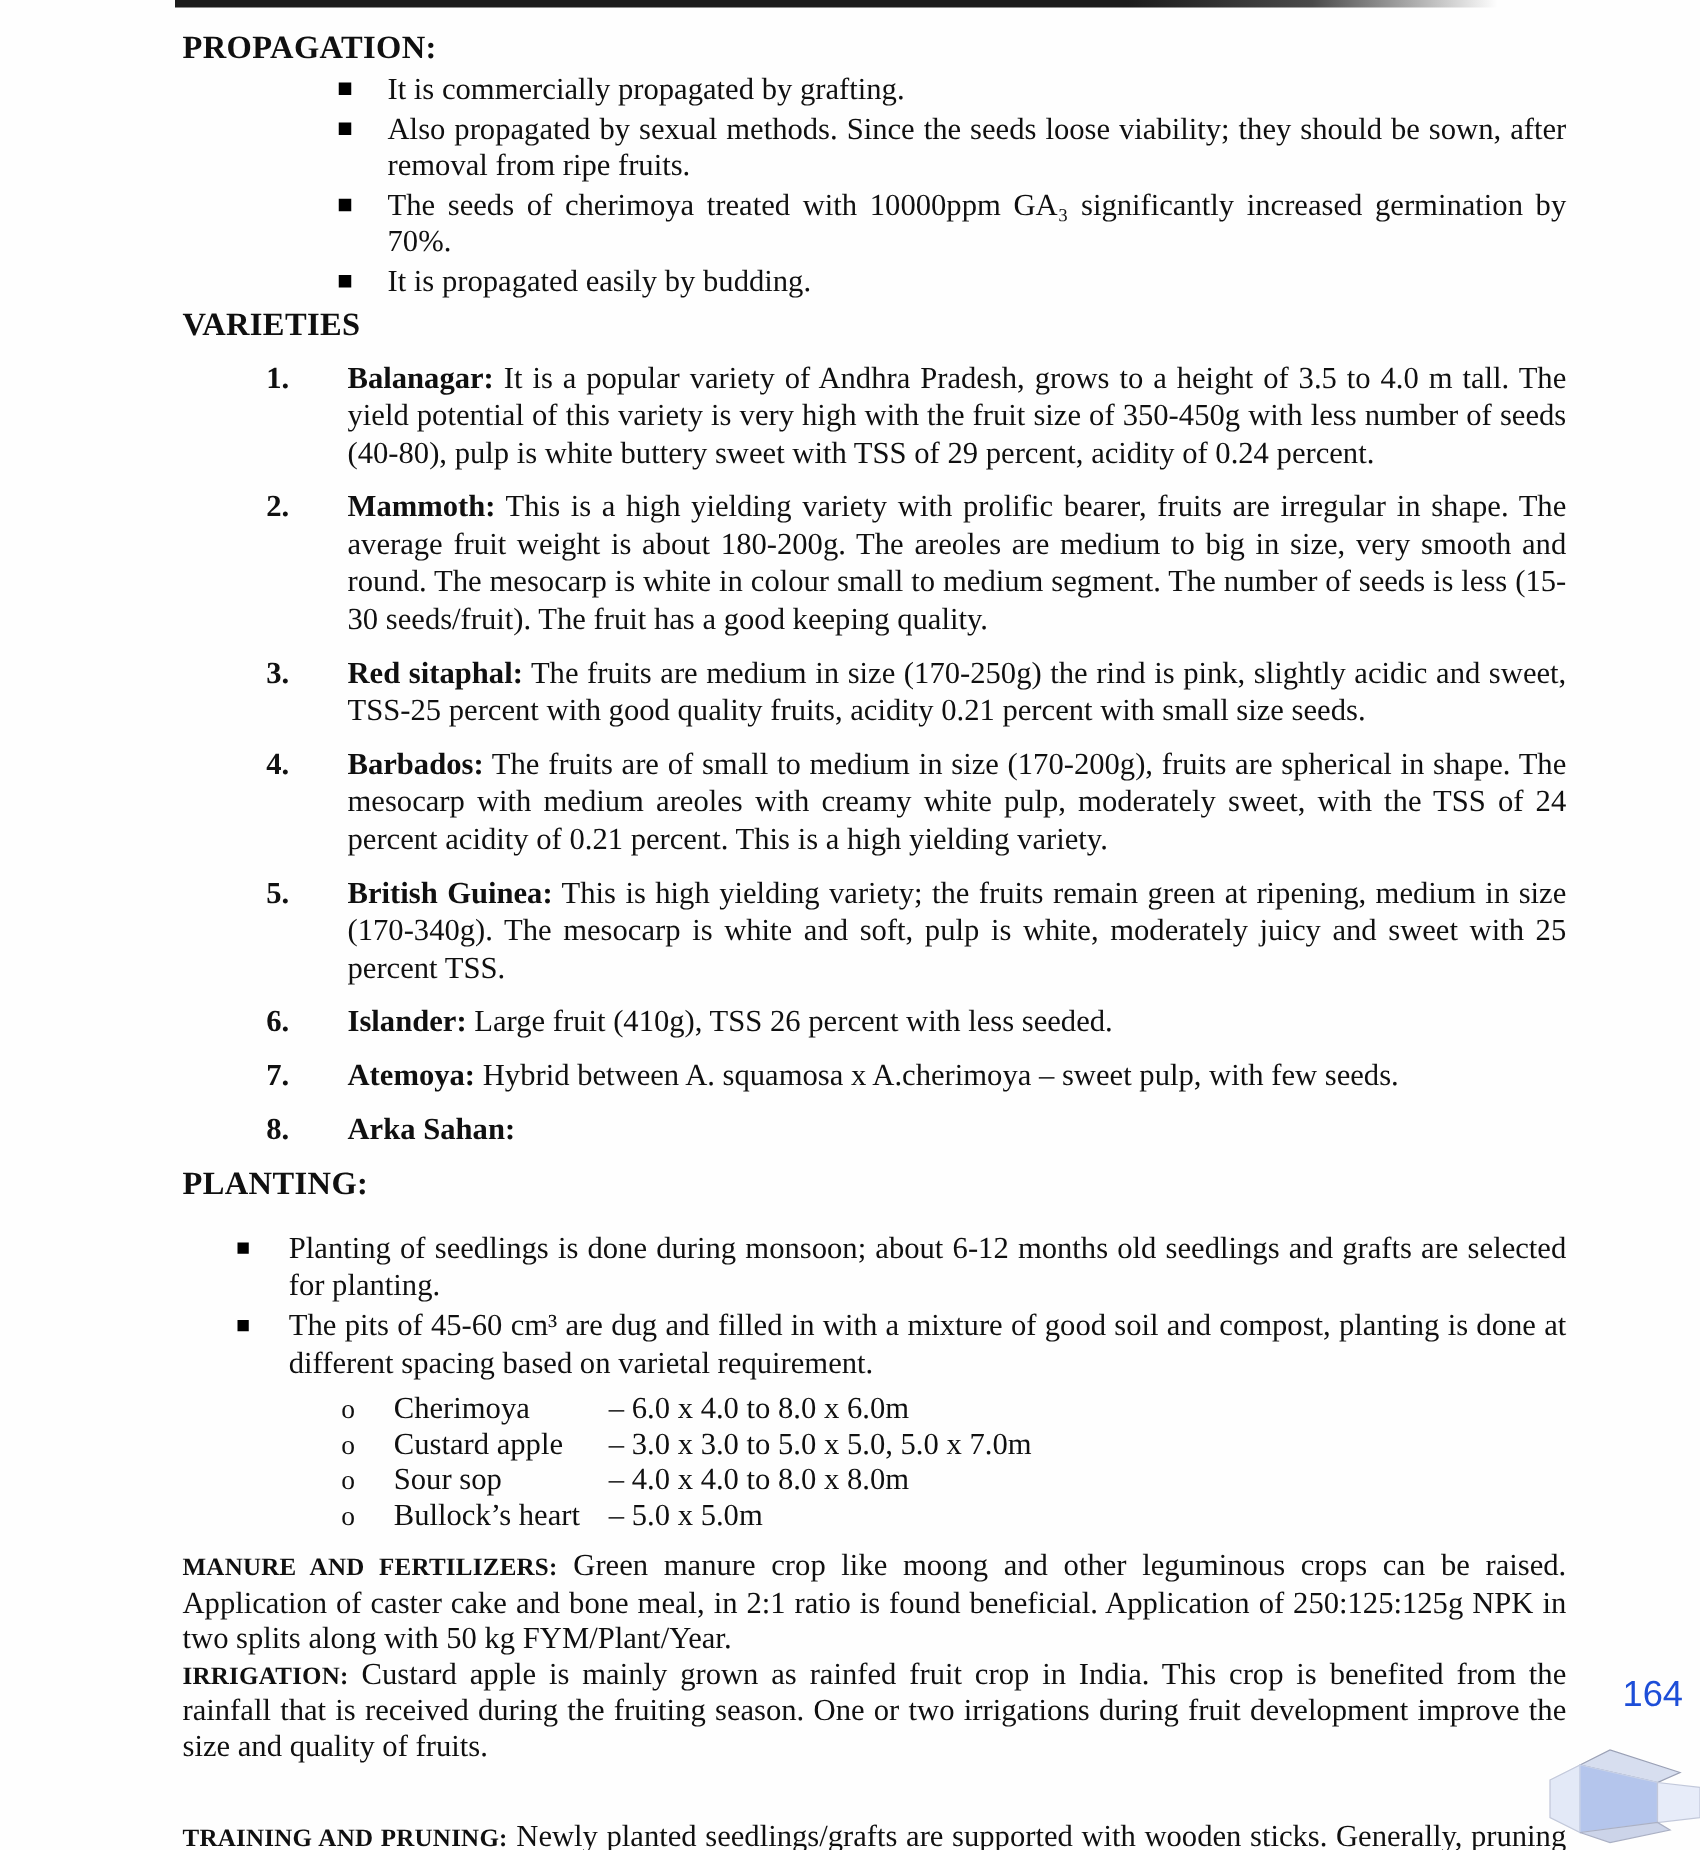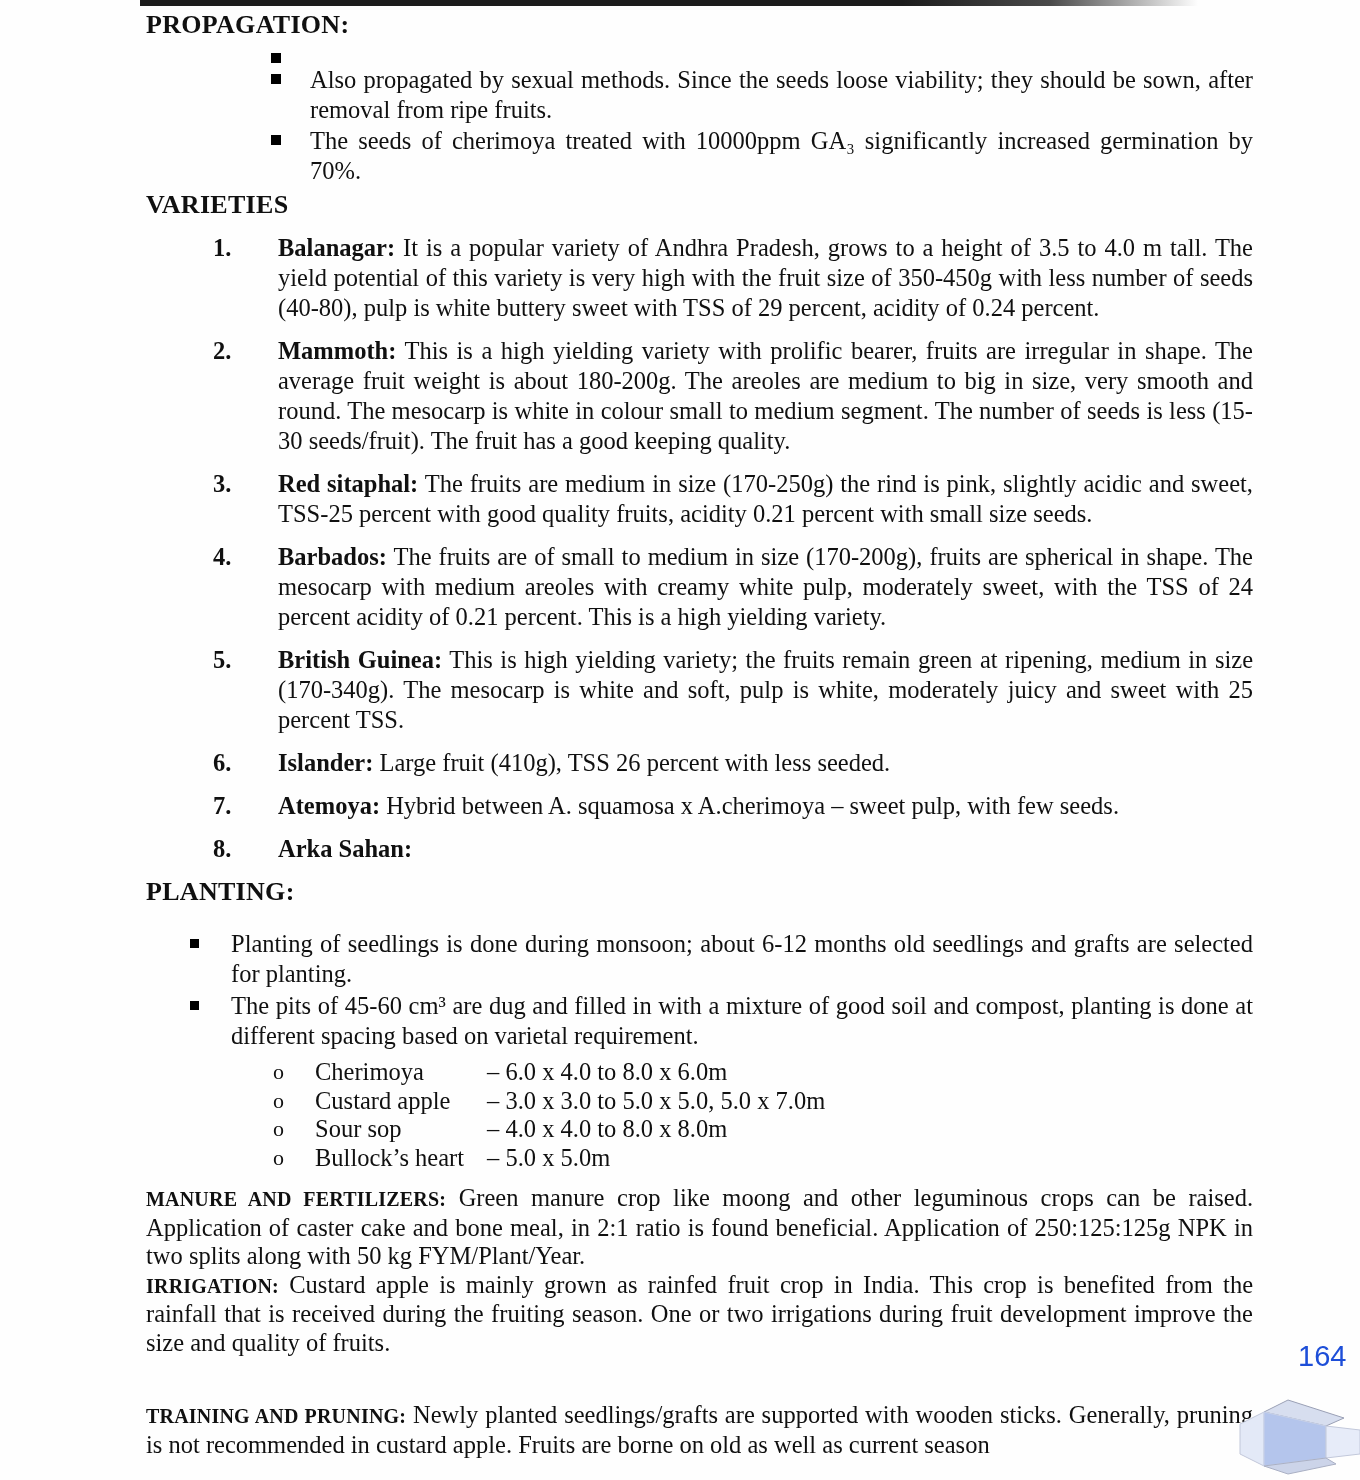--- a/index.html
+++ b/index.html
@@ -23,21 +23,21 @@
     left:146px; top:6px;
     width:1107px;
   }
   .heading {
     font-size:26px;
     font-weight:bold;
     line-height:31px;
     margin:0;
     letter-spacing:0.3px;
   }
-  #prop-heading { margin-top:3px; }
+  #prop-heading { margin-top:16px; }
   #varieties-heading { margin-top:4px; }
   #planting-heading { margin-top:12px; }
 
   ul { list-style:none; margin:0; padding:0; }
 
   .prop-list { margin-top:4px; }
   .prop-list li { display:flex; margin-bottom:2px; }
   .prop-marker { flex:none; width:39px; margin-left:125px; padding-top:9px; }
   .sq { display:block; width:10px; height:10px; background:#000; }
   .li-text { flex:1; text-align:justify; font-size:24.5px; line-height:29.5px; }
@@ -92,32 +92,39 @@
   <div class="top-rule"></div>
 
   <div class="content">
 
     <h2 class="heading" id="prop-heading">PROPAGATION:</h2>
     <ul class="prop-list">
       <li>
         <span class="prop-marker">
             <span class="sq"></span>
           </span>
+        <span class="li-text">It is commercially propagated by grafting.</span>
       </li>
       <li>
         <span class="prop-marker">
             <span class="sq"></span>
           </span>
         <span class="li-text">Also propagated by sexual methods. Since the seeds loose viability; they should be sown, after removal from ripe fruits.</span>
       </li>
       <li>
         <span class="prop-marker">
             <span class="sq"></span>
           </span>
         <span class="li-text">The seeds of cherimoya treated with 10000ppm GA₃ significantly increased germination by 70%.</span>
+      </li>
+      <li>
+        <span class="prop-marker">
+            <span class="sq"></span>
+          </span>
+        <span class="li-text">It is propagated easily by budding.</span>
       </li>
     </ul>
 
     <h2 class="heading" id="varieties-heading">VARIETIES</h2>
 
     <div class="v-item">
       <span class="v-num">1.</span>
       <div class="v-text"><span class="v-name">Balanagar:</span> <span>It is a popular variety of Andhra Pradesh, grows to a height of 3.5 to 4.0 m tall.  The yield potential of this variety is very high with the fruit size of 350-450g with less number of seeds (40-80), pulp is white buttery sweet with TSS of 29 percent, acidity of 0.24 percent.</span></div>
     </div>
     <div class="v-item">

